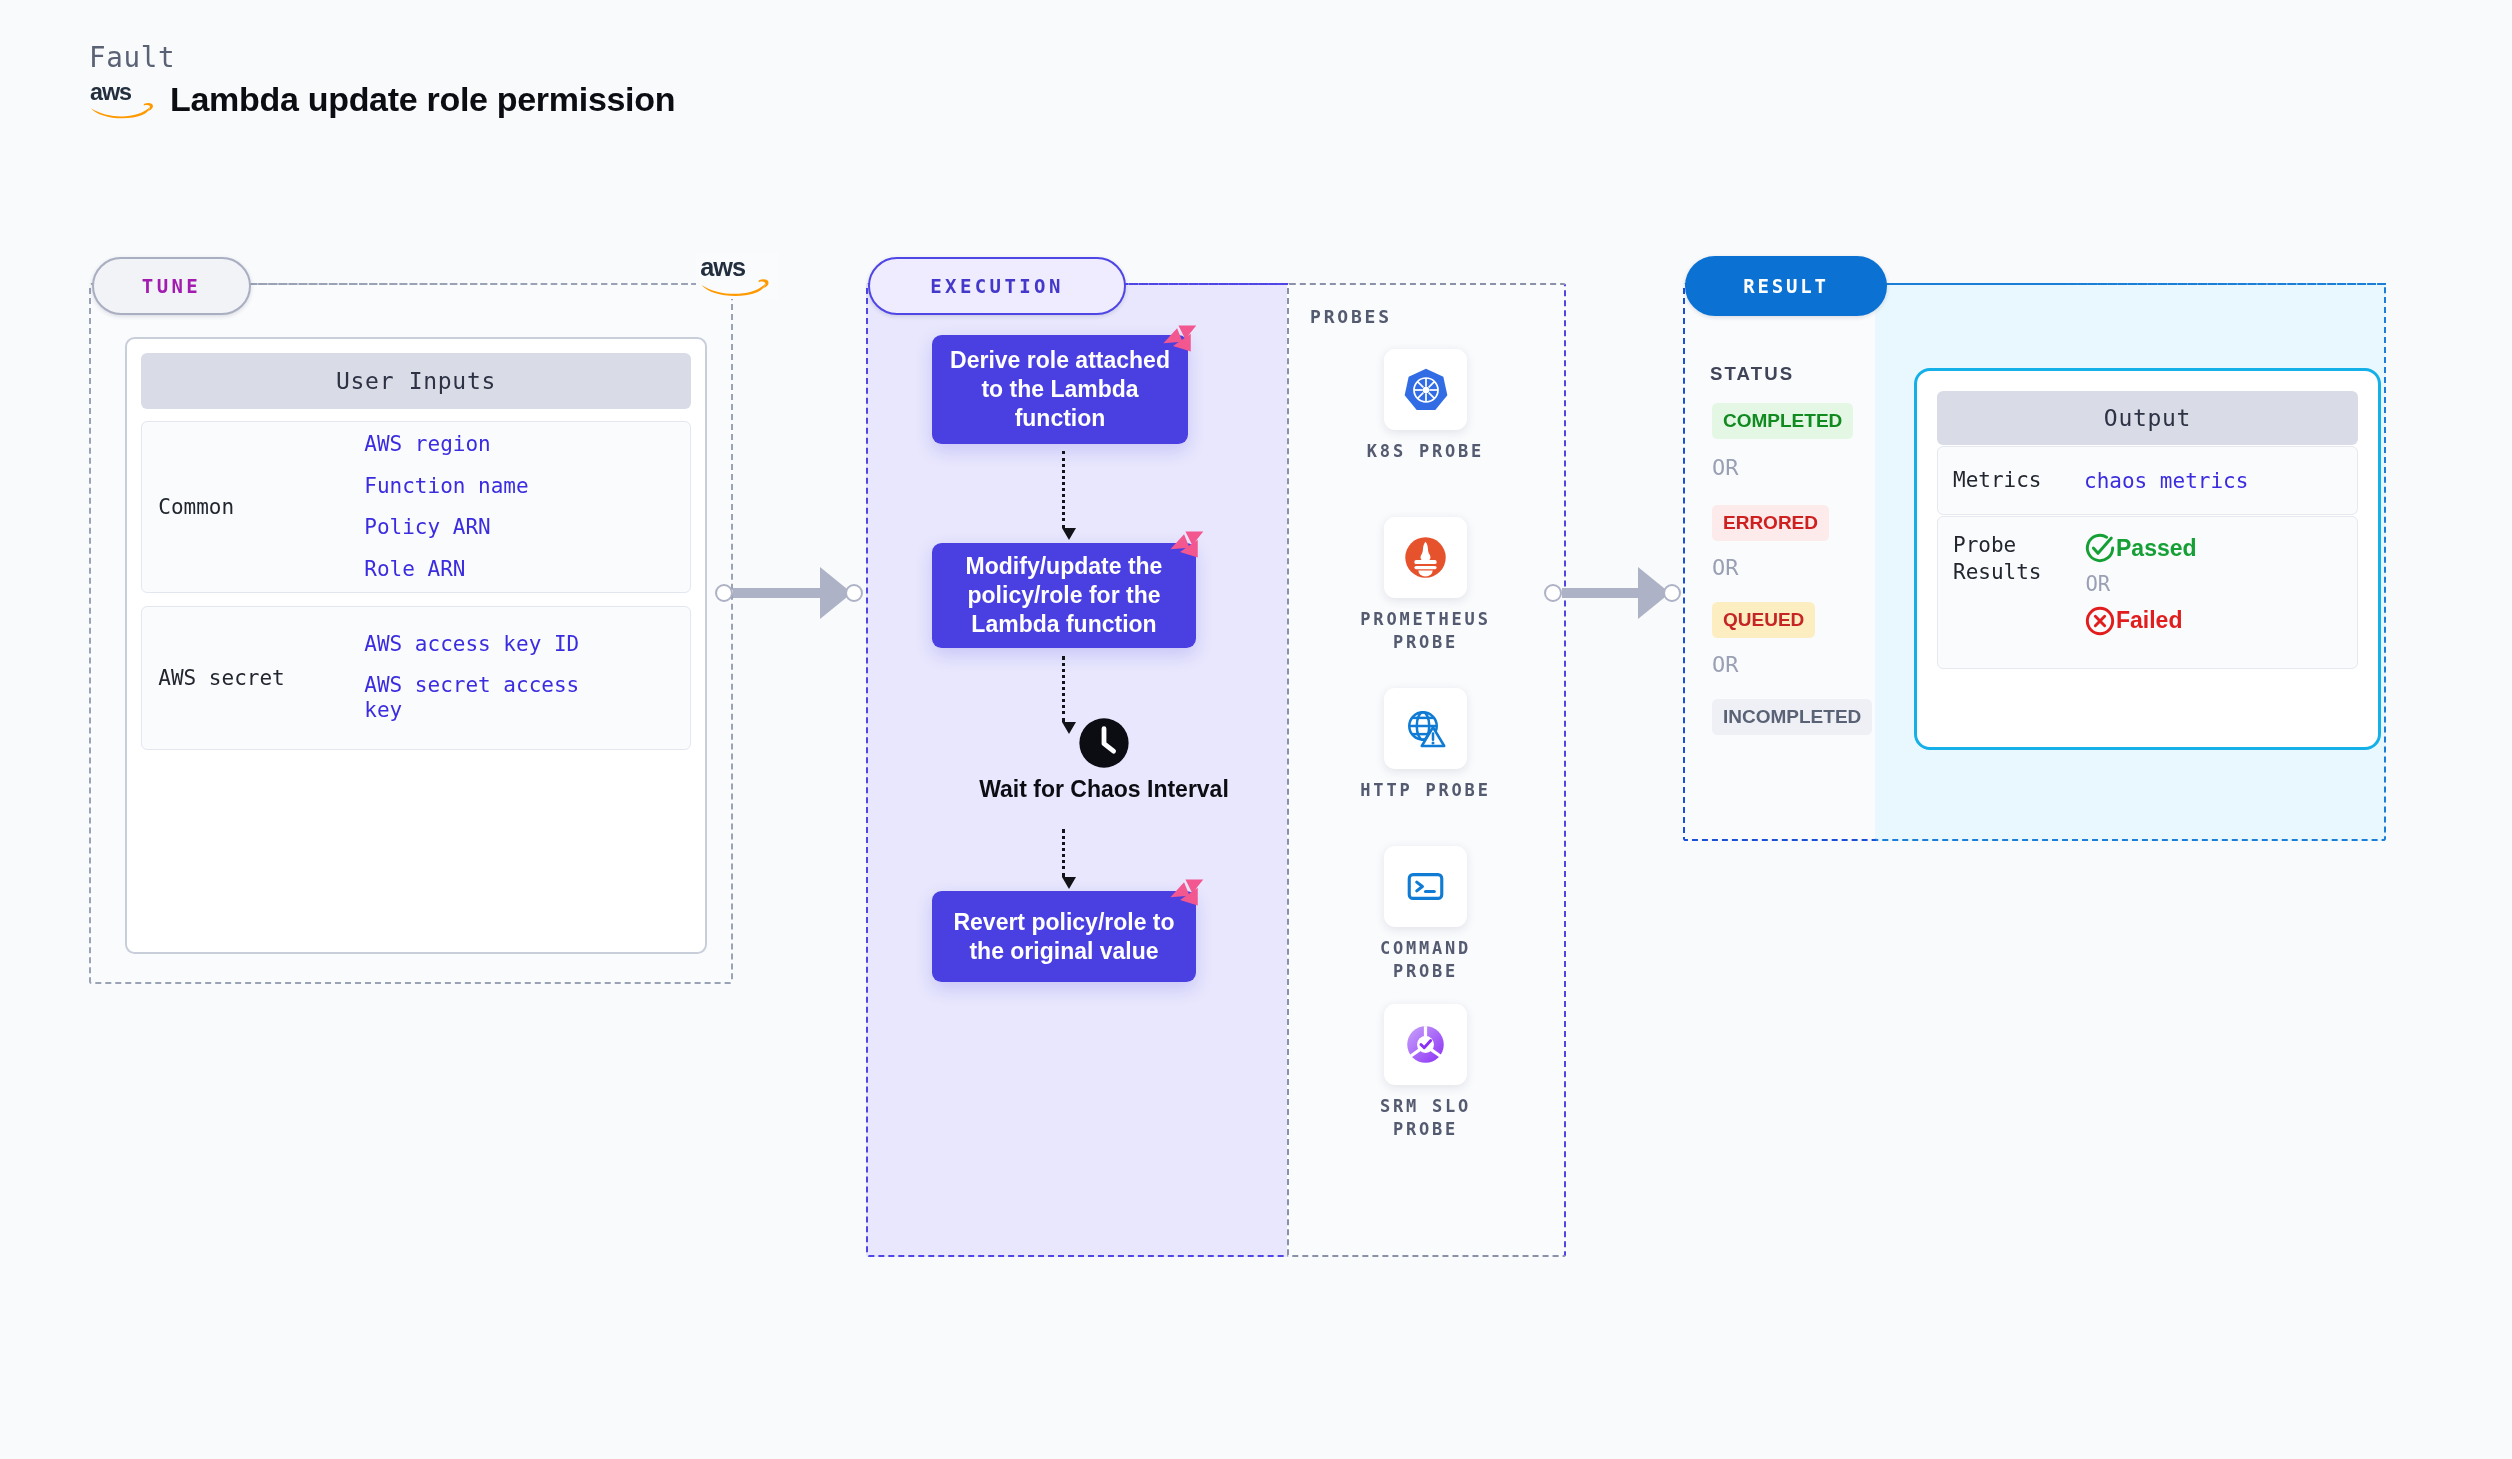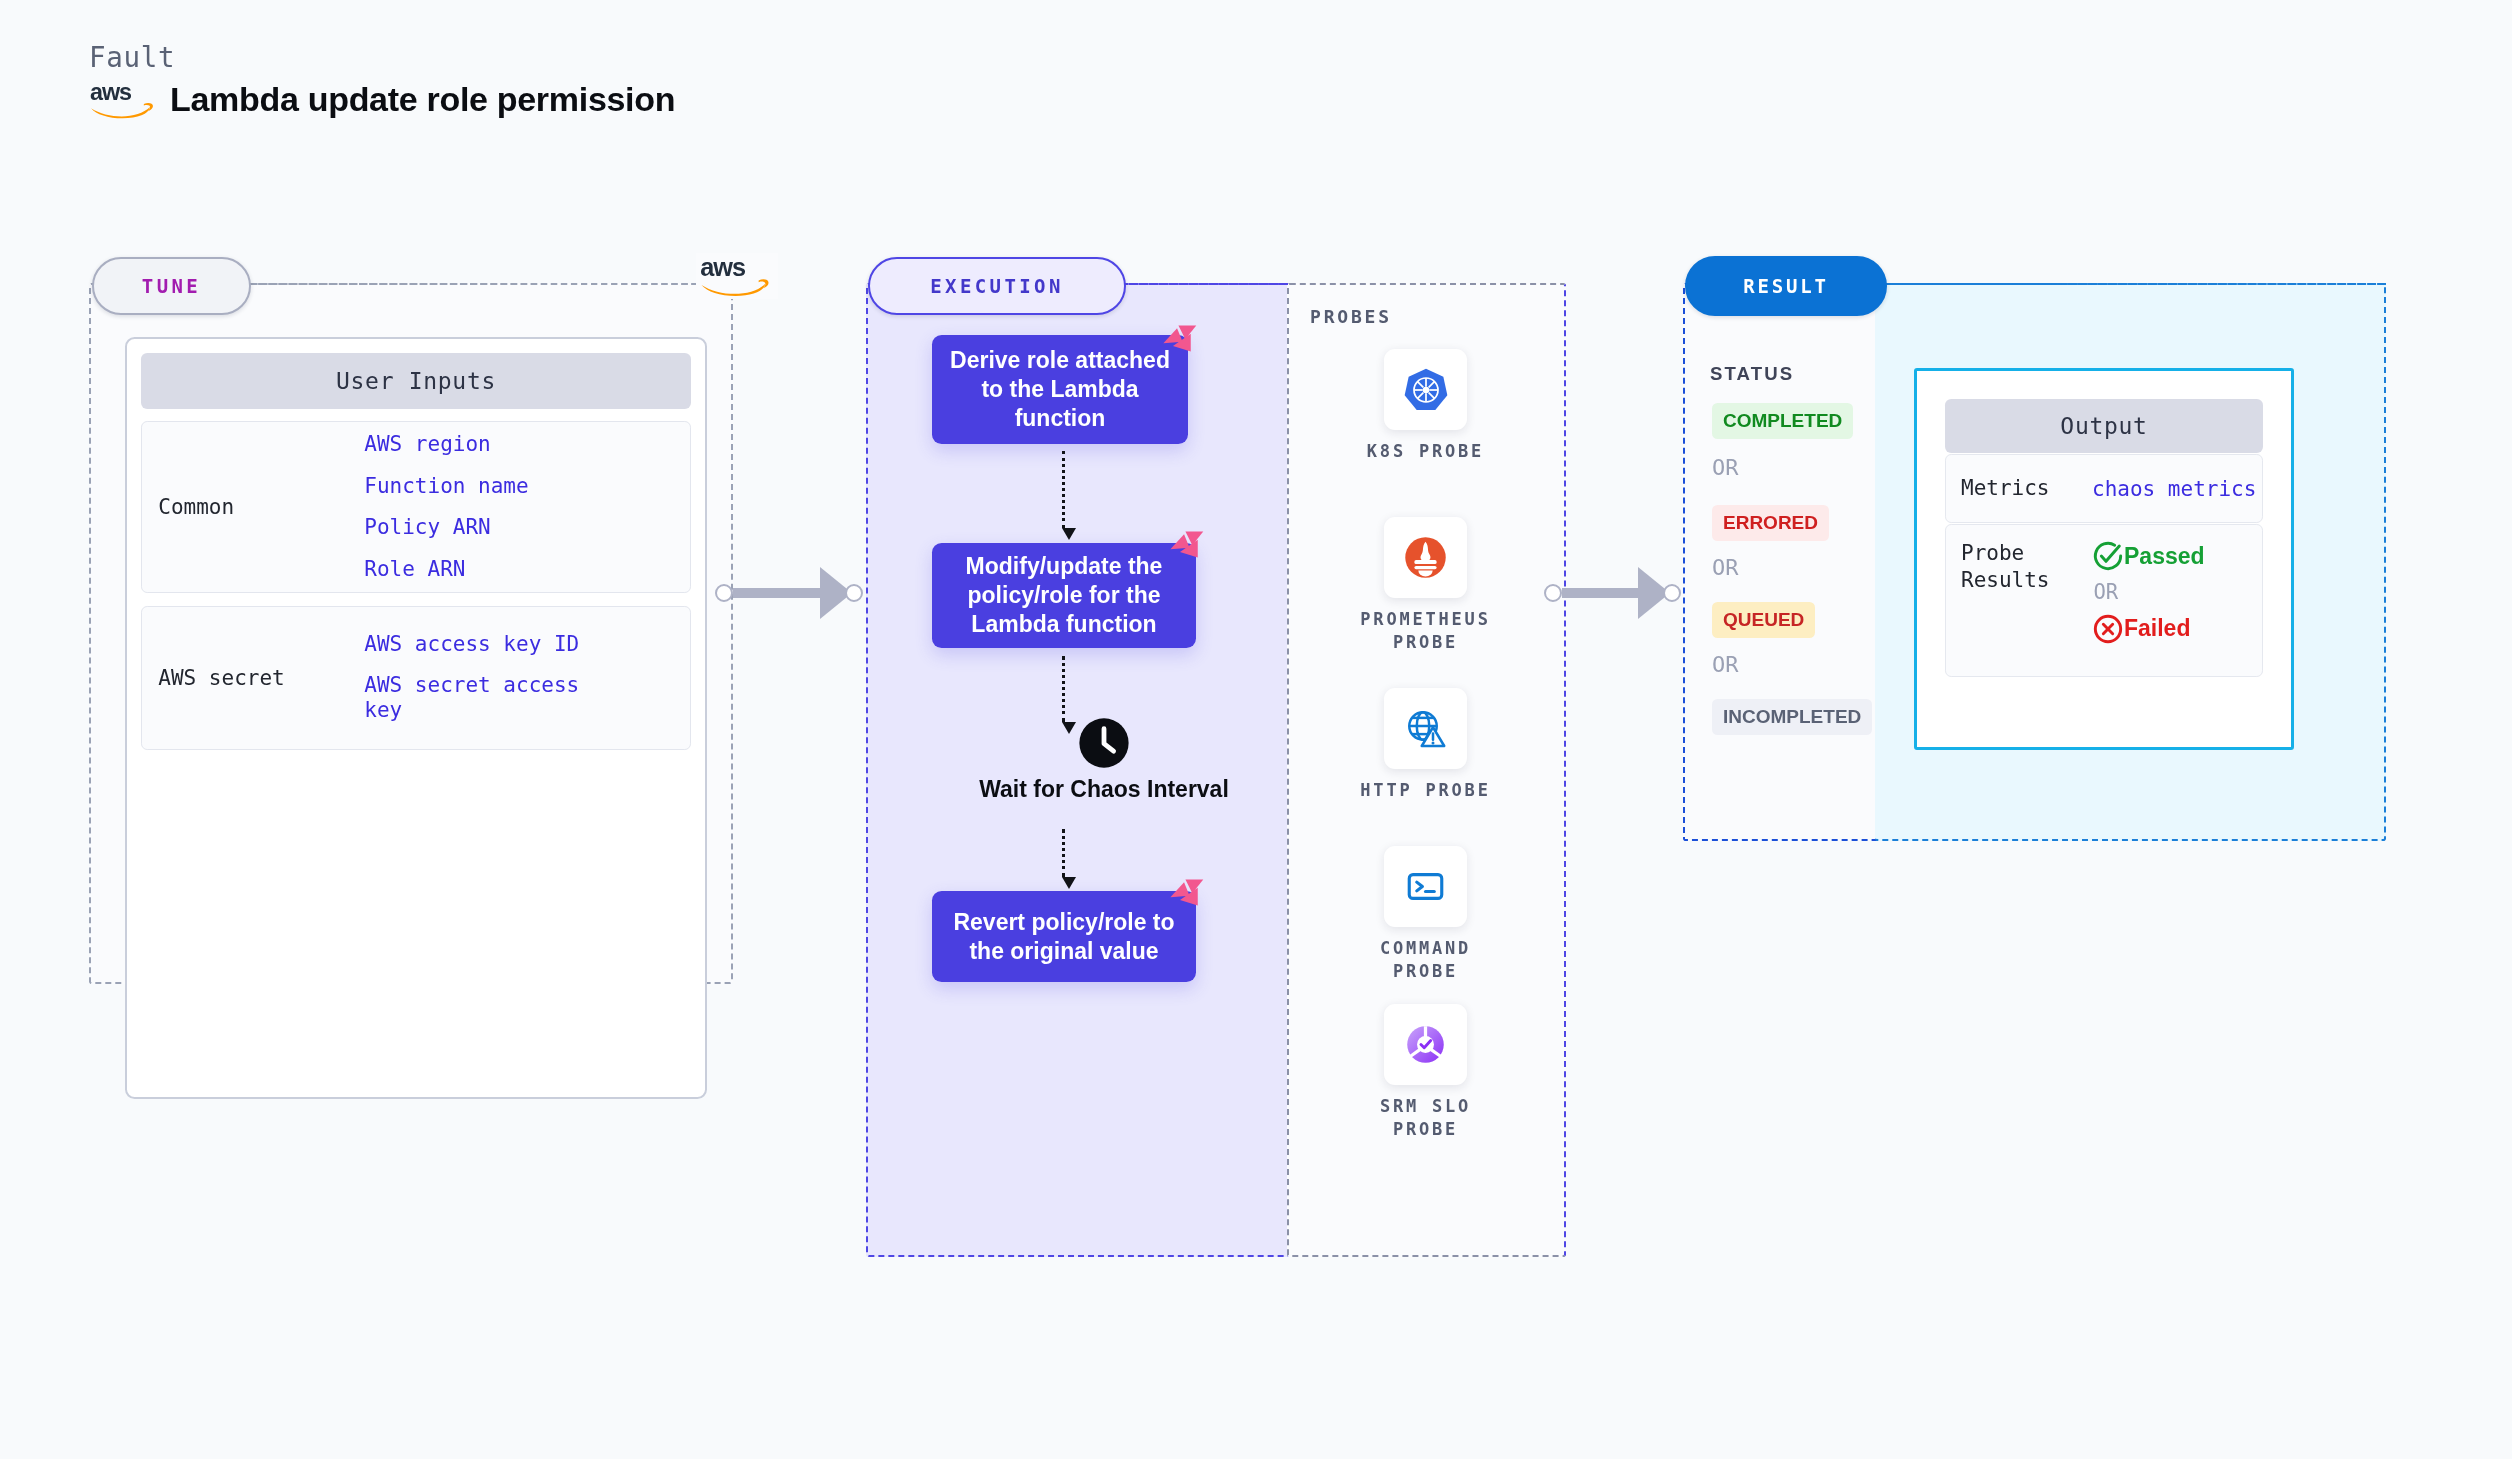--- a/index.html
+++ b/index.html
@@ -81,21 +81,21 @@
   }
 
   
   .conn-line { position: absolute; height: 0; border-top: 2.1px dashed #9aa2b5; z-index: 4; }
   .conn-line.indigo { border-top: 2.8px dashed #4f46e5; }
   .conn-line.blue { border-top: 2.8px dashed #1b7fd8; }
 
   
   #tune-card {
     position: absolute; left: 125px; top: 337px;
-    width: 582px; height: 762px;
+    width: 582px; height: 617px;
     background: #ffffff; border: 2.1px solid #c9cedb; border-radius: 9.6px;
     box-sizing: border-box; padding: 13.8px;
   }
   .card-head {
     background: #d9dbe6; border-radius: 6.2px;
     height: 56px; display: flex; align-items: center; justify-content: center;
     font-family: "DejaVu Sans Mono", monospace; font-size: 23px;
     color: #2d3345; letter-spacing: 0.7px; font-weight: 500;
   }
   .sect {
@@ -218,23 +218,23 @@
   #or-0 { top: 455px; }
   #sb-1 { top: 505px; }
   #or-1 { top: 555px; }
   #sb-2 { top: 602px; }
   #or-2 { top: 652px; }
   #sb-3 { top: 699px; }
 
   
   #output-card {
     position: absolute; left: 1914px; top: 368px;
-    width: 380px; height: 382px;
-    background: #ffffff; border: 3.4px solid #15b0e8; border-radius: 3px;
-    box-sizing: border-box; padding: 28px;
+    width: 467px; height: 382px;
+    background: #ffffff; border: 3.4px solid #15b0e8; border-radius: 16px;
+    box-sizing: border-box; padding: 20px;
   }
   #out-head {
     background: #d9dbe6; border-radius: 6.2px; height: 54px;
     display: flex; align-items: center; justify-content: center;
     font-family: "DejaVu Sans Mono", monospace; font-size: 23px;
     color: #2d3345; letter-spacing: 0.7px;
   }
   .out-sect {
     margin-top: 1px; border: 1.4px solid #e5e8ef; border-radius: 6.2px;
     background: #fafbfd; display: flex; box-sizing: border-box;

